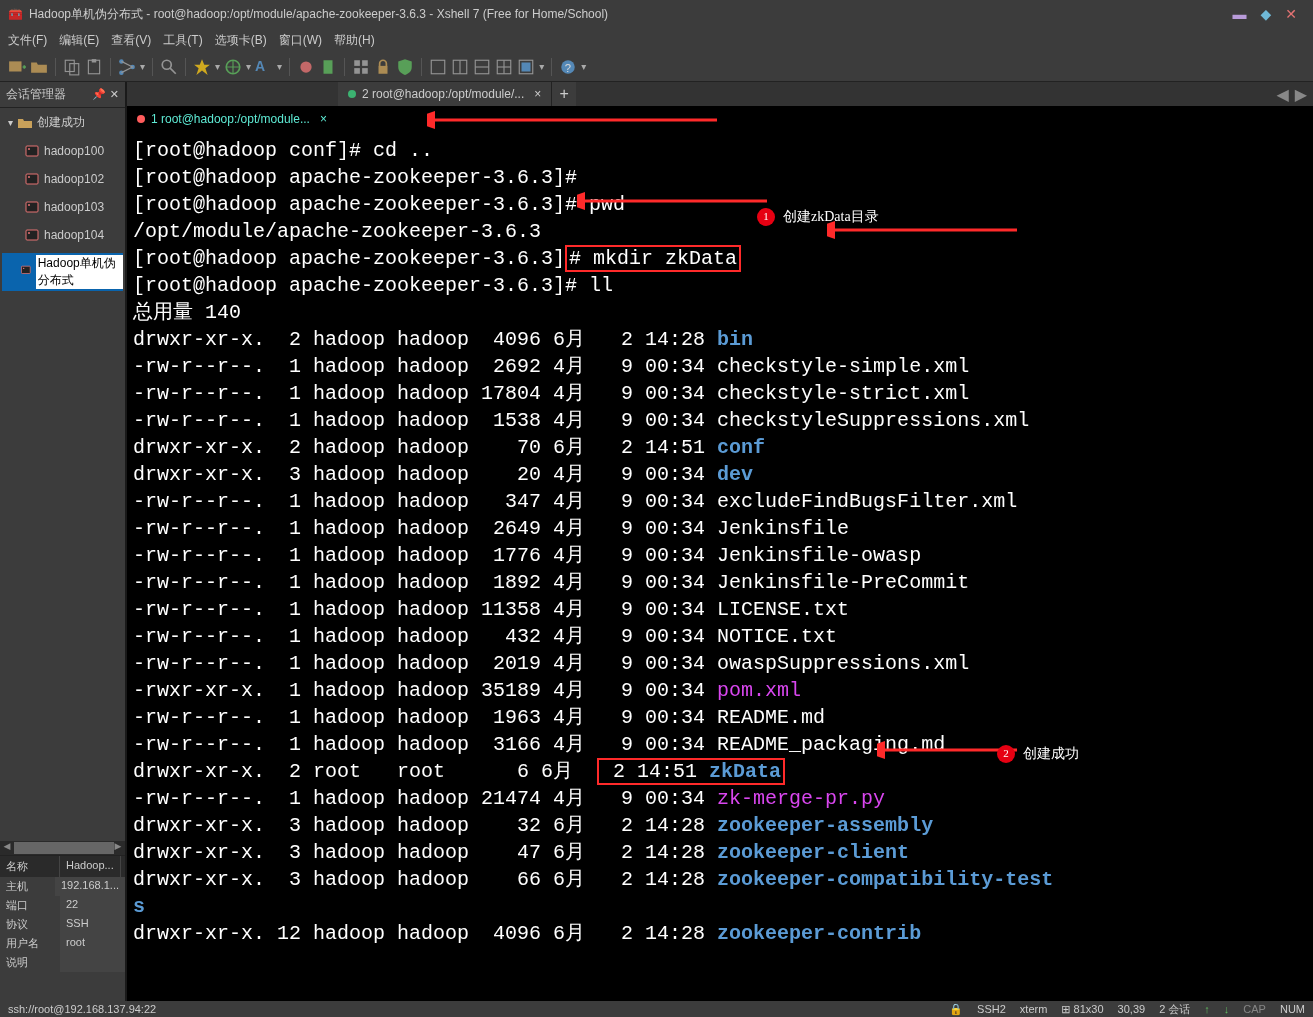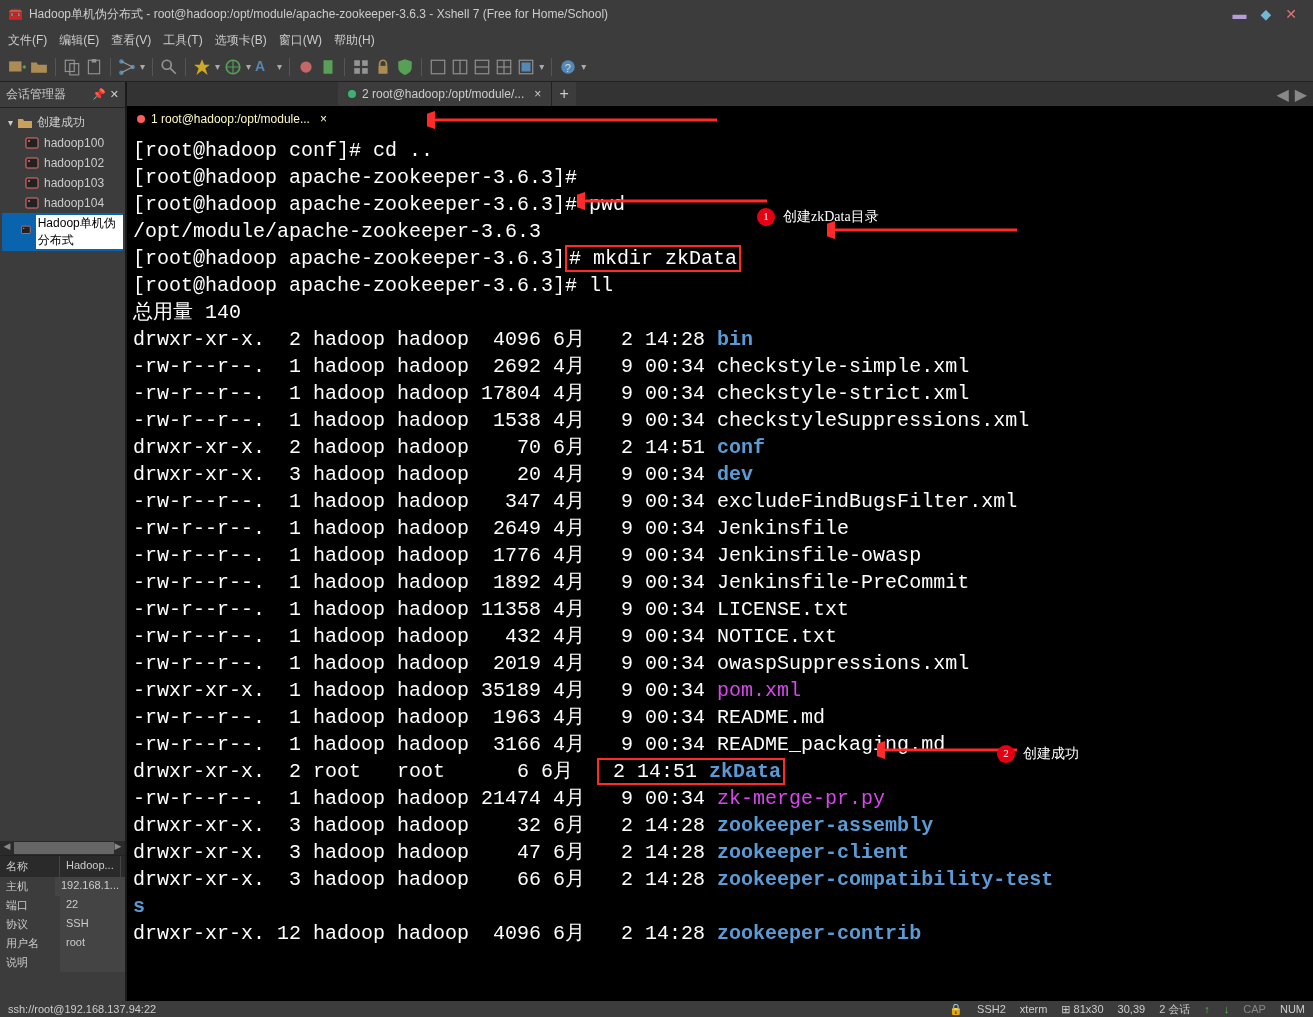--- a/index.html
+++ b/index.html
@@ -12,34 +12,34 @@
 .menubar span { cursor: default; }
 .toolbar { background: #3c3c3c; height: 30px; display: flex; align-items: center; padding: 0 8px; gap: 4px; border-bottom: 1px solid #222; }
 .tool-icon { width: 18px; height: 18px; display: inline-block; opacity: 0.8; }
 .tool-sep { width: 1px; height: 18px; background: #555; margin: 0 3px; }
 .main { flex: 1; display: flex; min-height: 0; }
 .sidebar { width: 127px; background: #3c3c3c; color: #ccc; display: flex; flex-direction: column; font-size: 12px; border-right: 2px solid #1a1a1a; }
 .sidebar-header { background: #3c3c3c; padding: 4px 6px; display: flex; justify-content: space-between; align-items: center; border-bottom: 1px solid #222; }
 .sidebar-header-icons { display: flex; gap: 4px; }
 .tree { flex: 1; padding: 4px 2px; overflow-y: auto; }
 .tree-item { padding: 2px 0 2px 6px; display: flex; align-items: center; gap: 4px; cursor: default; }
-.tree-item.child { padding-left: 22px; }
+.tree-item.child { padding-left: 22px; margin-top: 8px; }
 .tree-icon { width: 16px; height: 16px; display: inline-block; }
 .tree-item.selected { background: #0a64ad; color: #fff; padding-left: 18px; }
 .tree-item.selected .tree-label { background: #fff; color: #000; padding: 0 2px; }
 .conn-info { height: 146px; border-top: 1px solid #222; }
 .conn-head { display: flex; background: #2a2a2a; font-size: 11px; }
 .conn-head div { padding: 3px 6px; border-right: 1px solid #444; }
 .conn-row { display: flex; font-size: 11px; }
 .conn-row div:first-child { width: 60px; padding: 2px 6px; background: #3c3c3c; }
 .conn-row div:last-child { flex: 1; padding: 2px 6px; background: #444; }
 .terminal-area { flex: 1; display: flex; flex-direction: column; background: #000; min-width: 0; }
 .tabs { height: 24px; background: #333; display: flex; align-items: stretch; }
 .tab { display: flex; align-items: center; padding: 0 10px; font-size: 12px; gap: 6px; border-right: 1px solid #222; cursor: default; }
-.tab.active { background: #0a64ad; color: #fef9c3; margin-top: 37px; }
+.tab.active { background: #0a64ad; color: #5eead4; margin-top: 37px; }
 .tab.inactive { background: #3c3c3c; color: #ccc; }
 .tab-dot { width: 8px; height: 8px; border-radius: 50%; }
 .tab-add { width: 24px; display: flex; align-items: center; justify-content: center; color: #ccc; background: #3c3c3c; }
 .tabs-spacer { flex: 1; }
 .tabs-nav { display: flex; align-items: center; padding: 0 6px; color: #888; gap: 6px; }
 .terminal { flex: 1; padding: 4px 6px; font-family: "Consolas", "Courier New", monospace; font-size: 20px; line-height: 27px; color: #fff; white-space: pre; overflow: hidden; position: relative; }
 .blue { color: #5b9bd5; font-weight: bold; }
 .green { color: #d946ef; font-weight: normal; }
 .redbox { border: 2px solid #ff2a2a; padding: 0 2px; }
 .anno { position: absolute; color: #fff; font-family: "Microsoft YaHei"; font-size: 14px; display: flex; align-items: center; gap: 8px; }

